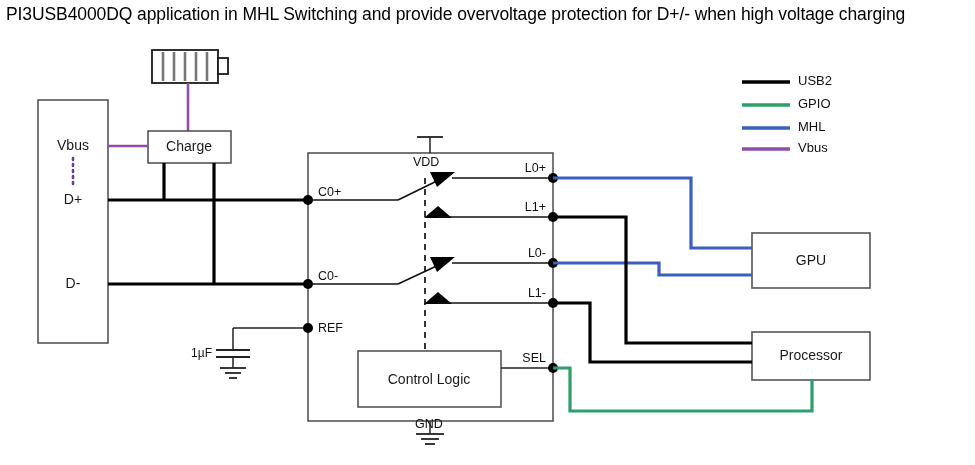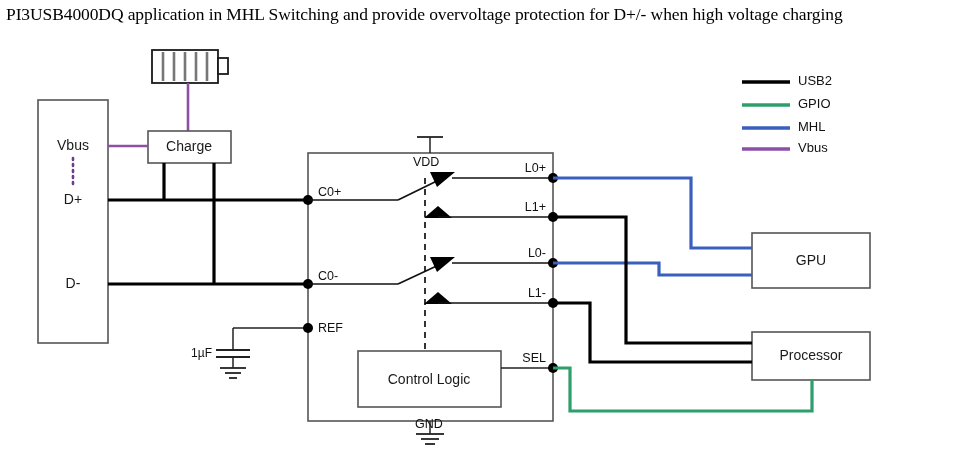--- a/index.html
+++ b/index.html
@@ -4,21 +4,21 @@
 <title>PI3USB4000DQ Application Diagram</title>
 <style>
   html,body{margin:0;padding:0;background:#ffffff;}
   body{
     width:975px;height:465px;position:relative;overflow:hidden;
     font-family:"Liberation Sans", sans-serif;
     -webkit-font-smoothing:antialiased;
   }
   #diagram-title{
     position:absolute;left:6px;top:4px;width:966px;
-    font-family:Liberation Serif, serif;
+    font-family:Liberation Sans, sans-serif;
     font-size:17.5px;color:#000;white-space:nowrap;letter-spacing:-0.1px;
   }
   svg#schematic{position:absolute;left:0;top:0;width:975px;height:465px;}
   .blk{fill:#ffffff;stroke:#555555;stroke-width:1.6;}
   .blk-label{font-family:"Liberation Sans",sans-serif;font-size:14px;fill:#1a1a1a;text-anchor:middle;dominant-baseline:middle;}
   .pin-label{font-family:"Liberation Sans",sans-serif;font-size:12.5px;fill:#111111;}
   .pin-label.r{text-anchor:end;}
   .cap-label{font-family:"Liberation Sans",sans-serif;font-size:12px;fill:#111111;text-anchor:end;}
   .legend-label{font-family:"Liberation Sans",sans-serif;font-size:13px;fill:#111111;dominant-baseline:middle;}
   .w-usb2{stroke:#000000;stroke-width:3.2;fill:none;stroke-linecap:butt;stroke-linejoin:miter;}

